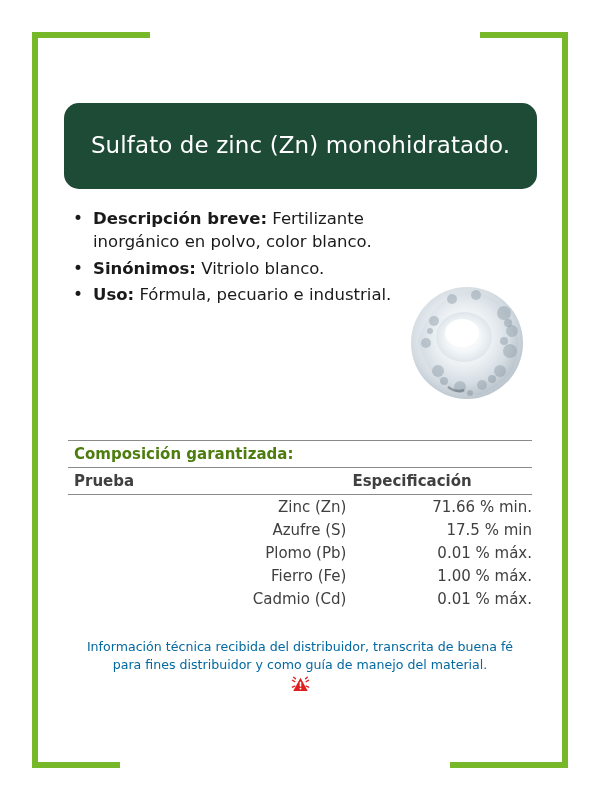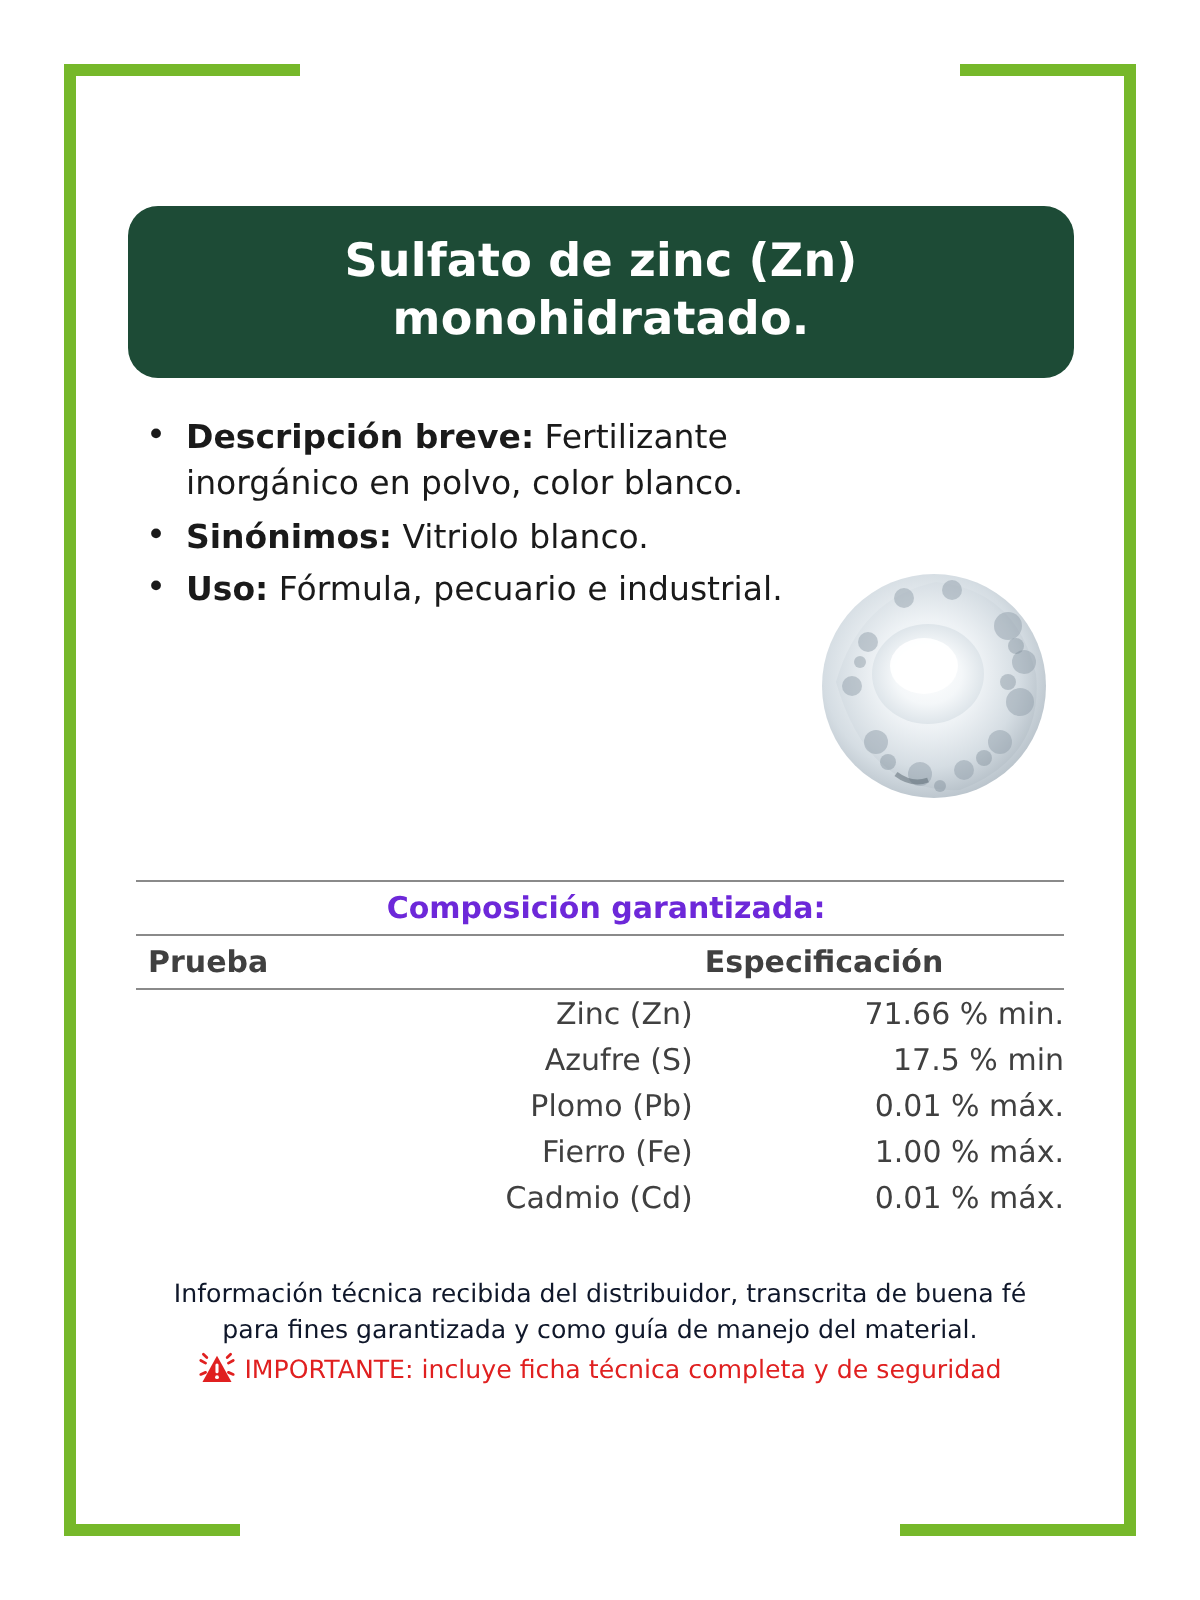--- a/index.html
+++ b/index.html
@@ -54,21 +54,21 @@
     border-radius: 15px;
     display: flex;
     align-items: center;
     justify-content: center;
     text-align: center;
     box-sizing: border-box;
   }
   .banner-title {
     color: #ffffff;
     font-size: 23px;
-    font-weight: bold;
+    font-weight: normal;
     line-height: 1.28;
     letter-spacing: 0.1px;
     padding: 0 18px;
   }
 
   
   .spec-list {
     position: absolute;
     left: 70px;
     top: 207px;
@@ -114,25 +114,24 @@
   
   .table-wrap {
     position: absolute;
     left: 68px;
     top: 440px;
     width: 464px;
   }
   .table-caption {
     font-size: 15px;
     font-weight: bold;
-    color: #6d28d9;
+    color: #4d7c0f;
     padding: 4px 0 4px 6px;
     border-top: 1.5px solid #8a8a8a;
     border-bottom: 1.5px solid #8a8a8a;
-    text-align: center;
   }
   table.comp {
     width: 100%;
     border-collapse: collapse;
     font-size: 15px;
     color: #404040;
   }
   table.comp th {
     text-align: left;
     font-weight: bold;
@@ -155,21 +154,21 @@
   
   .footer {
     position: absolute;
     left: 68px;
     top: 638px;
     width: 464px;
     text-align: center;
   }
   .footer-note {
     font-size: 12.6px;
-    color: #0f172a;
+    color: #0369a1;
     line-height: 1.42;
   }
   .footer-important {
     margin-top: 2px;
     font-size: 12.6px;
     color: #e02020;
     display: flex;
     align-items: center;
     justify-content: center;
     gap: 4px;
@@ -275,30 +274,29 @@
       <tr>
         <td>Cadmio (Cd)</td>
         <td>0.01 % máx.</td>
       </tr>
     </tbody>
   </table>
 </div>
 
 <div class="footer">
   <div class="footer-note">Información técnica recibida del distribuidor, transcrita de buena fé</div>
-  <div class="footer-note">para fines garantizada y como guía de manejo del material.</div>
+  <div class="footer-note">para fines distribuidor y como guía de manejo del material.</div>
   <div class="footer-important">
     <svg class="warn-icon" viewBox="0 0 24 22">
       <g stroke="#e02020" stroke-width="1.8" stroke-linecap="round">
         <line x1="1.5" y1="5.5" x2="4.6" y2="7.2"></line>
         <line x1="1.5" y1="14.5" x2="4.6" y2="13.2"></line>
         <line x1="22.5" y1="5.5" x2="19.4" y2="7.2"></line>
         <line x1="22.5" y1="14.5" x2="19.4" y2="13.2"></line>
         <line x1="3.2" y1="1.5" x2="5.4" y2="3.6"></line>
         <line x1="20.8" y1="1.5" x2="18.6" y2="3.6"></line>
       </g>
       <path d="M12 2.4 L21.4 19.4 L2.6 19.4 Z" fill="#e02020"></path>
       <rect x="11" y="7.4" width="2" height="6.4" rx="1" fill="#ffffff"></rect>
       <circle cx="12" cy="16.3" r="1.25" fill="#ffffff"></circle>
     </svg>
-    <span>IMPORTANTE: incluye ficha técnica completa y de seguridad</span>
   </div>
 </div>
 
 </body></html>

